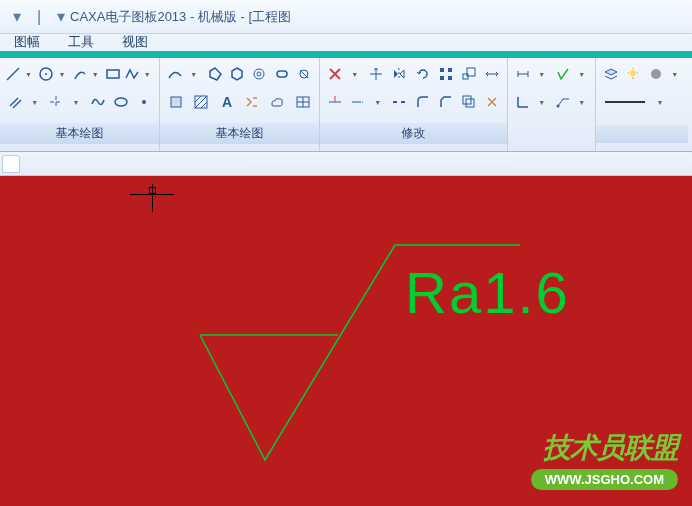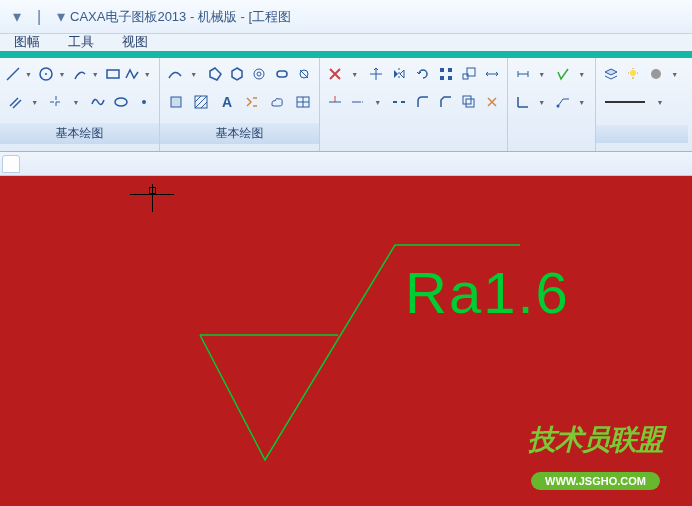--- a/index.html
+++ b/index.html
@@ -19,23 +19,23 @@
 .dd{font-size:7px;color:#666;margin-left:-2px}
 .panel-label{background:linear-gradient(#dce8f7,#c8daf0);text-align:center;font-size:12px;color:#2a4570;padding:2px 0;margin:8px -4px}
 .input-row{height:24px;background:linear-gradient(#f0f5fc,#e3ecf8);border-bottom:1px solid #b8cce5;display:flex;align-items:center}
 .input-tab{width:18px;height:18px;margin-left:2px;background:#fefefe;border:1px solid #b8cce5;border-top-left-radius:3px;border-top-right-radius:3px}
 .canvas{position:relative;background:#b91c1c;height:330px}
 .cursor-cross{position:absolute;left:130px;top:8px}
 .cursor-cross .h{position:absolute;width:44px;height:1px;background:#000;top:10px;left:0}
 .cursor-cross .v{position:absolute;width:1px;height:28px;background:#000;top:0;left:22px}
 .cursor-cross .box{position:absolute;width:7px;height:7px;border:1px solid #000;top:3px;left:19px}
 .surface-symbol{position:absolute;left:180px;top:64px}
-.watermark{position:absolute;right:29px;bottom:16px;text-align:center}
+.watermark{position:absolute;right:14px;bottom:16px;text-align:right}
 .wm-text{font-size:28px;font-weight:900;color:#7bc936;font-style:italic;letter-spacing:-1px}
-.wm-url{background:#67b82e;color:#fff;font-size:11px;padding:3px 14px;border-radius:12px;display:inline-block;margin-top:13px;font-weight:bold}
+.wm-url{background:#67b82e;color:#fff;font-size:13px;padding:3px 14px;border-radius:12px;display:inline-block;margin-top:2px;font-weight:bold}
 svg{overflow:visible}
 </style>
 </head>
 <body>
 
 <div class="title-bar">
   <div class="qat">
     <span class="qat-item">▾</span>
     <span class="qat-item">|</span>
     <span class="qat-item">▾</span>
@@ -298,20 +298,21 @@
               <rect x="5" y="5" width="8" height="8" stroke="#2a5a9f" fill="none"></rect>
             </svg>
           </span>
         <span class="tool">
             <svg width="16" height="16">
               <path d="M8 8 L4 4 M8 8 L12 4 M8 8 L4 12 M8 8 L12 12" stroke="#c84" stroke-width="1.5"></path>
             </svg>
           </span>
       </div>
     </div>
+    <div class="panel-label">修改</div>
   </div>
 
   <div class="panel" style="width:88px">
     <div class="panel-rows">
       <div class="panel-row">
         <span class="tool">
             <svg width="16" height="16">
               <line x1="3" y1="8" x2="13" y2="8" stroke="#2a5a9f"></line>
               <line x1="3" y1="5" x2="3" y2="11" stroke="#2a5a9f"></line>
               <line x1="13" y1="5" x2="13" y2="11" stroke="#2a5a9f"></line>

